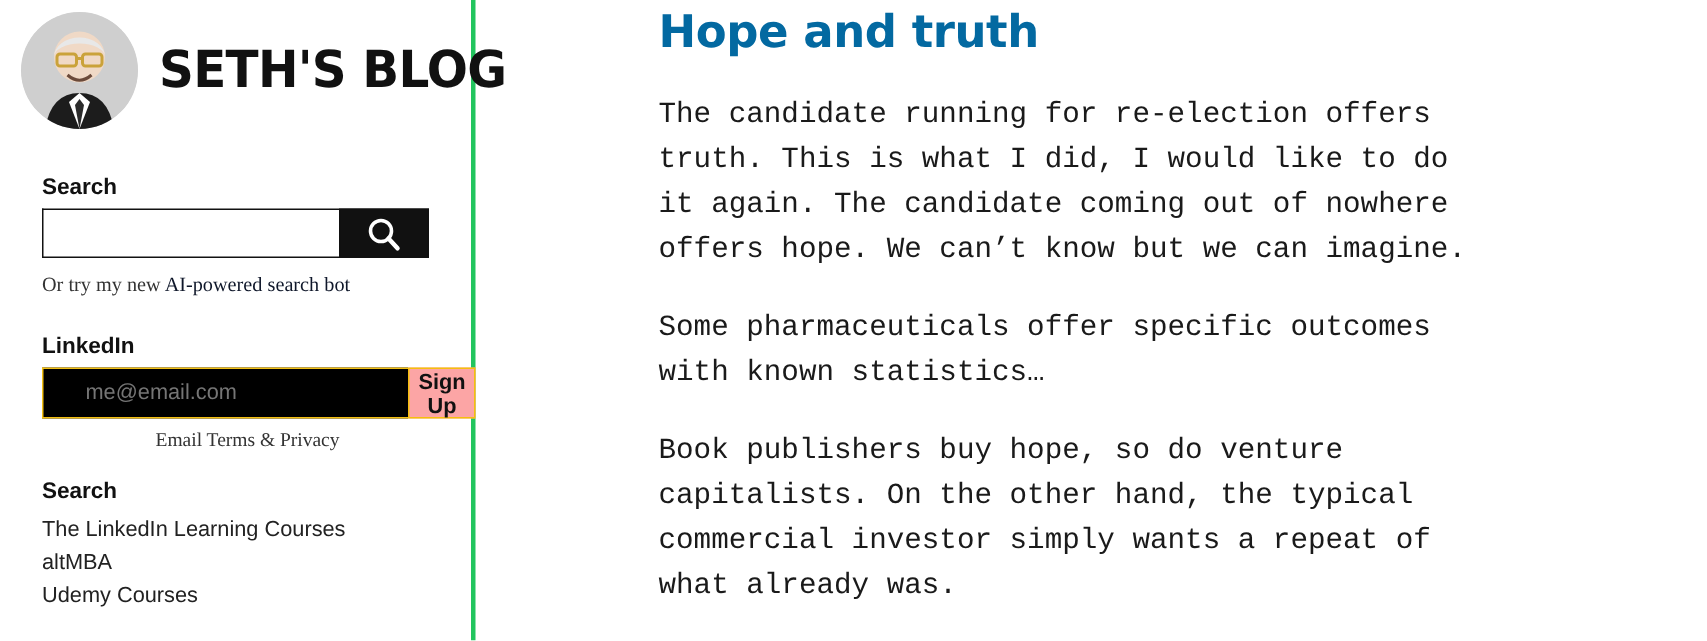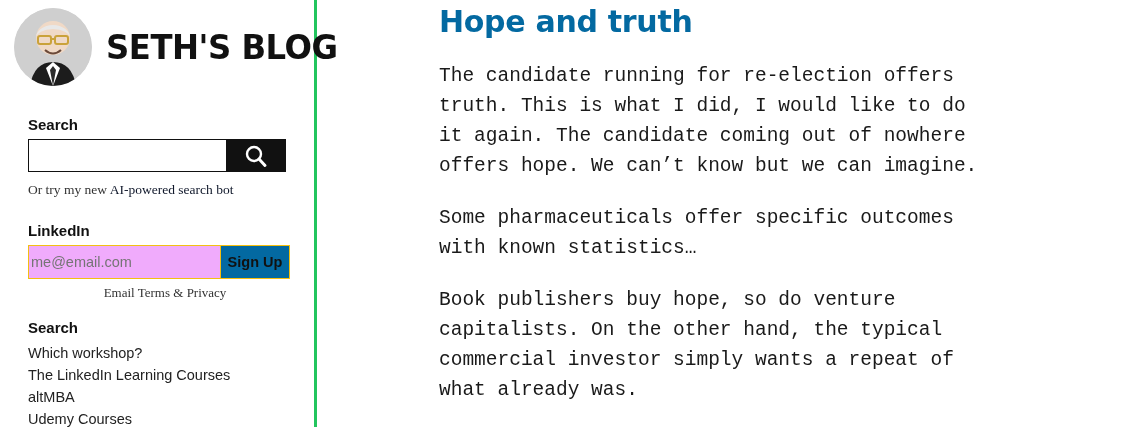--- a/index.html
+++ b/index.html
@@ -119,33 +119,33 @@
     display: flex;
     margin-left: 28px;
     width: 262px;
     height: 34px;
     box-sizing: border-box;
   }
   .email-input {
     flex: 1 1 auto;
     border: 1px solid #f3c013;
     border-right: none;
-    background: #f0abfc;
+    background: #000000;
     font-size: 14.5px;
     color: #6b6b6b;
-    padding: 0 2px;
+    padding: 0 28px;
     outline: none;
     font-family: "Liberation Sans", sans-serif;
     box-sizing: border-box;
     height: 34px;
   }
   .signup-btn {
     width: 72px;
     height: 34px;
-    background: #0369a1;
+    background: #fca5a5;
     border: 1px solid #f5bf0d;
     color: #111;
     font-weight: 700;
     font-size: 14.5px;
     cursor: pointer;
     font-family: "Liberation Sans", sans-serif;
     box-sizing: border-box;
   }
   .terms {
     text-align: center;
@@ -243,21 +243,20 @@
       <div class="subscribe-row">
         <input class="email-input" type="text" placeholder="me@email.com" style="">
         <button class="signup-btn">Sign Up</button>
       </div>
       <div class="terms">Email Terms &amp; Privacy</div>
     </div>
 
     <div class="learn-block">
       <div class="section-label">Search</div>
       <ul class="learn-list">
-        <li>Which workshop?</li>
         <li>The LinkedIn Learning Courses</li>
         <li>altMBA</li>
         <li>Udemy Courses</li>
       </ul>
     </div>
 
   </aside>
 
   <main class="content">
     <h1 class="post-title">Hope and truth</h1>

